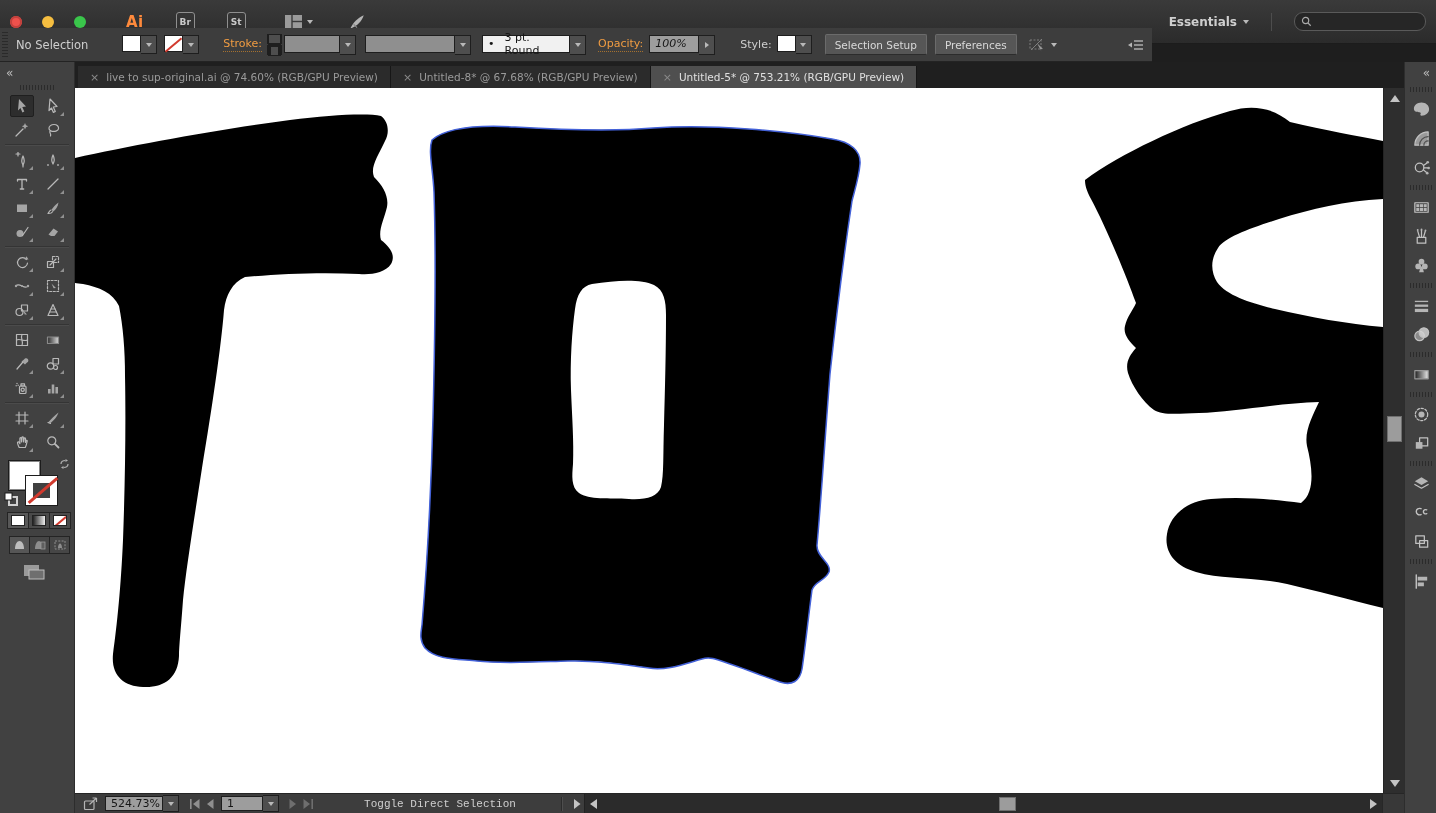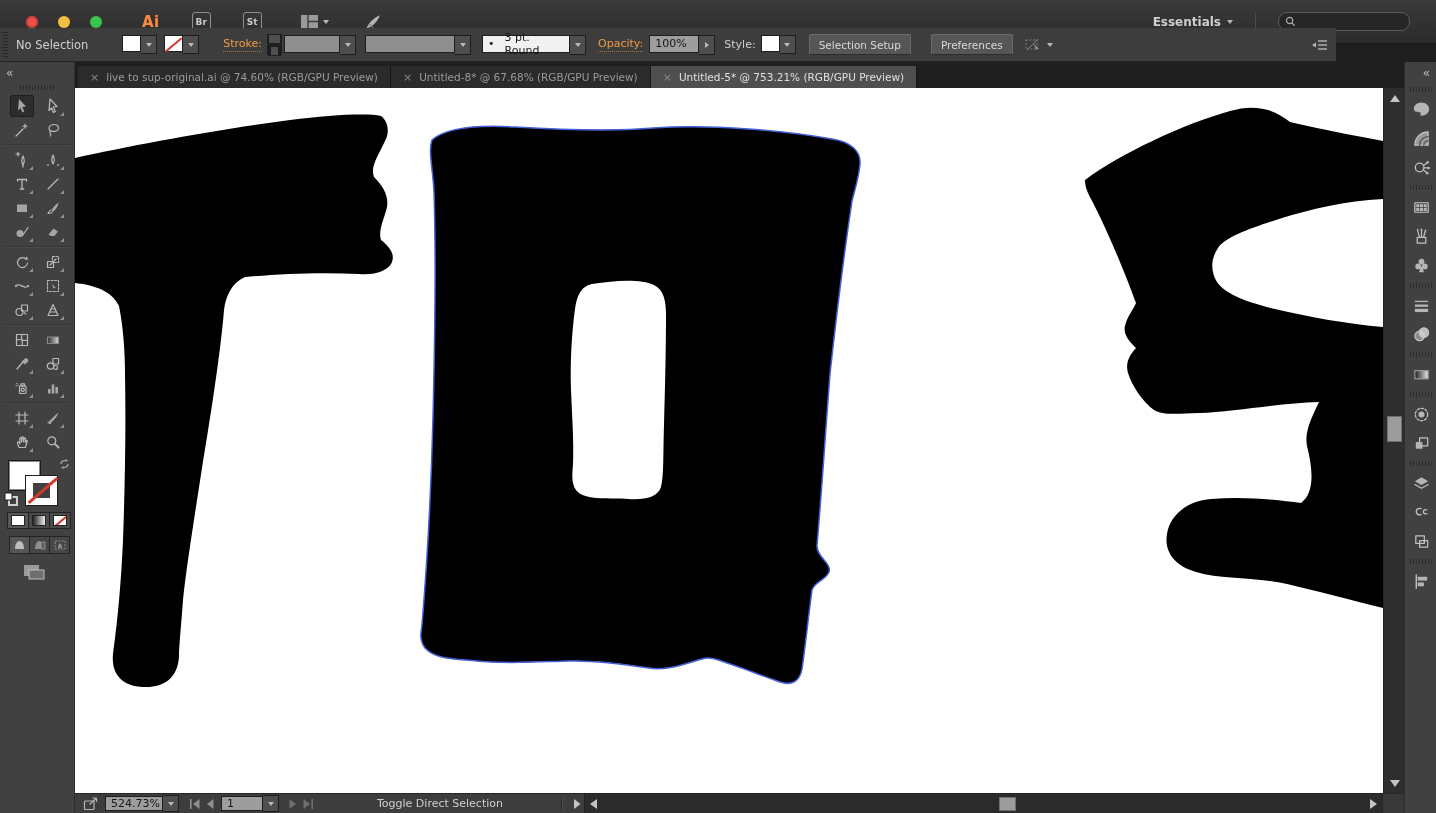--- a/index.html
+++ b/index.html
@@ -3,33 +3,33 @@
 <meta charset="utf-8">
 <style>
   html,body{margin:0;padding:0;background:#1e1e1e;}
   body{width:1436px;height:813px;position:relative;overflow:hidden;
        font-family:"DejaVu Sans","Liberation Sans",sans-serif;
        -webkit-font-smoothing:antialiased;color:#c9c9c9;}
   .abs{position:absolute;}
   
   #menubar{left:0;top:0;width:1436px;height:44px;
     background:linear-gradient(#3a3a3a,#2b2b2b);border-bottom:1px solid #1c1c1c;
-    display:flex;align-items:center;box-sizing:border-box;padding:0 26px;gap:12px;}
+    display:flex;align-items:center;box-sizing:border-box;padding:0 10px;gap:12px;}
   .light{width:12px;height:12px;border-radius:50%;margin-right:8px;}
   #logo-ai{color:#ff8a3c;font-weight:bold;font-size:15px;margin-left:20px;letter-spacing:.5px;}
   .sq-btn{width:17px;height:17px;border:1px solid #8f8f8f;border-radius:3px;
     font-size:9px;font-weight:bold;color:#c9c9c9;display:flex;align-items:center;justify-content:center;}
   .tri-d{width:0;height:0;border-left:3.5px solid transparent;border-right:3.5px solid transparent;border-top:4.5px solid #b9b9b9;}
   #workspace{margin-left:auto;display:flex;align-items:center;gap:6px;font-size:12px;font-weight:bold;color:#cfcfcf;}
   #menu-sep{width:1px;height:18px;background:#4d4d4d;margin:0 10px;}
   #searchbox{width:118px;height:17px;background:#262626;border:1px solid #5a5a5a;border-radius:9px;
     display:flex;align-items:center;padding:0 6px;gap:4px;}
   #searchbox input{background:transparent;border:none;outline:none;color:#ddd;font-size:11px;width:86px;}
   
-  #controlbar{left:0;top:28px;width:1336px;height:34px;background:#3d3d3d;
+  #controlbar{left:0;top:28px;width:1152px;height:34px;background:#3d3d3d;
     border-bottom:1px solid #232323;display:flex;align-items:center;box-sizing:border-box;
     font-size:11px;color:#cfcfcf;}
   .vdots{width:6px;height:26px;margin:0 4px 0 2px;
     background:repeating-linear-gradient(#2a2a2a 0 1px,transparent 1px 3px);}
   .swatch{width:19px;height:17px;background:#fff;border:1px solid #1e1e1e;box-sizing:border-box;position:relative;}
   .none-slash::after{content:"";position:absolute;left:-2px;right:-2px;top:50%;height:2px;background:#d23a2e;
     transform:rotate(-40deg);}
   .dd-arrow{width:15px;height:17px;background:#4e4e4e;border:1px solid #1e1e1e;border-left:none;
     display:flex;align-items:center;justify-content:center;}
   .gray-field{height:18px;background:#9d9d9d;border:1px solid #1e1e1e;color:#161616;
@@ -166,34 +166,34 @@
     <div class="gray-field" style="width:88px;background:#f1f1f1;gap:10px;">
       <span>•</span>
       <span>3 pt. Round</span>
     </div>
     <div class="dd-arrow" style="height:18px;">
         <div class="tri-d"></div>
       </div>
   </div>
   <span class="o-label" style="margin-left:12px;">Opacity:</span>
   <div style="display:flex;margin-left:6px;">
-    <div class="gray-field" style="width:50px;">100%</div>
+    <div class="gray-field" style="width:50px;font-style:italic;">100%</div>
     <div class="dd-arrow" style="height:18px;">
       <div style="width:0;height:0;border-top:3.5px solid transparent;border-bottom:3.5px solid transparent;border-left:4.5px solid #b9b9b9;"></div>
     </div>
   </div>
-  <span style="margin-left:9px;">Style:</span>
+  <span style="margin-left:25px;">Style:</span>
   <div style="display:flex;margin-left:5px;">
     <div class="swatch"></div>
     <div class="dd-arrow">
         <div class="tri-d"></div>
       </div>
   </div>
   <div class="ui-btn" style="margin-left:13px;">Selection Setup</div>
-  <div class="ui-btn" style="margin-left:20px;">Preferences</div>
+  <div class="ui-btn" style="margin-left:8px;">Preferences</div>
   <svg width="18" height="16" viewBox="0 0 18 16" style="margin-left:11px;">
     <rect x="2" y="3" width="11" height="9" stroke="#7f7f7f" fill="none" stroke-dasharray="2 1.5"></rect>
     <path d="M9 6 L15 12 L12.4 12.2 L13.6 15 Z" fill="#9a9a9a"></path>
     <line x1="3" y1="13" x2="14" y2="2" stroke="#7f7f7f"></line>
   </svg>
   <div class="tri-d" style="margin-left:5px;"></div>
   <svg width="17" height="12" viewBox="0 0 17 12" style="margin-left:auto;margin-right:8px;">
     <path d="M1 6 L5 3.5 V8.5 Z" fill="#b5b5b5"></path>
     <line x1="7" y1="2" x2="16" y2="2" stroke="#b5b5b5" stroke-width="1.4"></line>
     <line x1="7" y1="6" x2="16" y2="6" stroke="#b5b5b5" stroke-width="1.4"></line>
@@ -659,21 +659,21 @@
     <svg viewBox="0 0 12 10">
         <path d="M2.5 0 L9 5 L2.5 10 Z" fill="#6e6e6e"></path>
       </svg>
   </div>
   <div class="navbtn">
     <svg viewBox="0 0 12 10">
         <path d="M1.5 0 L8 5 L1.5 10 Z" fill="#6e6e6e"></path>
         <rect x="9.4" y="0" width="1.6" height="10" fill="#6e6e6e"></rect>
       </svg>
   </div>
-  <span style="flex:0 0 230px;text-align:center;color:#cfcfcf;margin-left:10px;">Toggle Direct Selection</span>
+  <span style="flex:0 0 230px;text-align:center;color:#cfcfcf;margin-left:10px;font-family:Liberation Mono, monospace;">Toggle Direct Selection</span>
   <div class="sb-sep"></div>
   <div class="navbtn">
     <svg viewBox="0 0 12 10">
         <path d="M3 0 L9.5 5 L3 10 Z" fill="#c4c4c4"></path>
       </svg>
   </div>
   <div id="hscroll">
     <div class="abs htri l" style="left:5px;top:5px;"></div>
     <div class="hth"></div>
     <div class="abs htri r" style="right:5px;top:5px;"></div>

